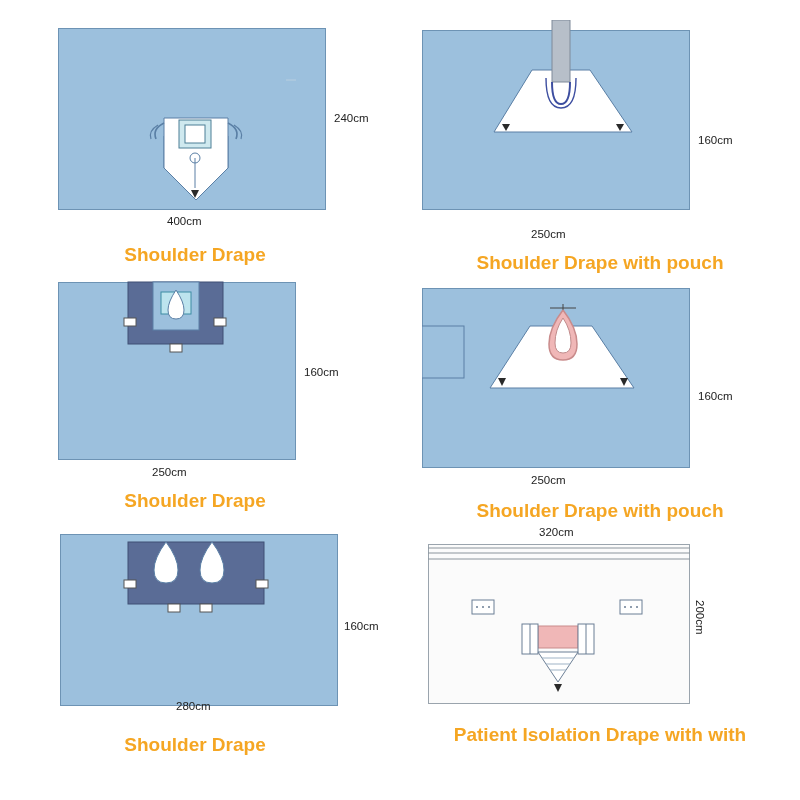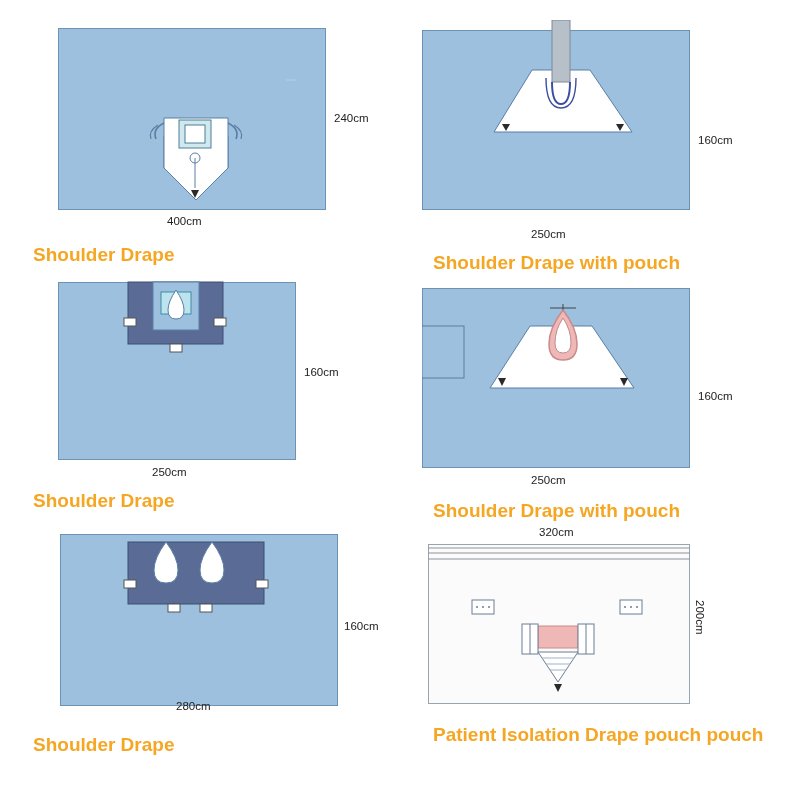--- a/index.html
+++ b/index.html
@@ -37,22 +37,21 @@
   .dim.vert {
     writing-mode: vertical-rl;
     text-orientation: mixed;
   }
   .caption {
     position: absolute;
     color: #f5a623;
     font-weight: bold;
     font-size: 19px;
     white-space: nowrap;
-    text-align: left;
-    margin-left: 33px;
+    text-align: center;
   }
   svg { display: block; }
 </style>
 </head>
 <body>
 
 <div class="stage">
 
   <div class="cell" style="left:0;top:0;width:390px;height:275px;">
     <div class="drape" style="left:58px;top:28px;width:268px;height:182px;"></div>
@@ -162,16 +161,16 @@
       <rect x="150" y="90" width="16" height="30" fill="#ffffff" stroke="#6b7e95" stroke-width="1"></rect>
       <line x1="158" y1="90" x2="158" y2="120" stroke="#6b7e95" stroke-width="1"></line>
       <polygon points="110,118 150,118 130,148" fill="#ffffff" stroke="#6b7e95" stroke-width="1"></polygon>
       <line x1="114" y1="124" x2="146" y2="124" stroke="#9fb3c6" stroke-width="1"></line>
       <line x1="118" y1="130" x2="142" y2="130" stroke="#9fb3c6" stroke-width="1"></line>
       <line x1="122" y1="136" x2="138" y2="136" stroke="#9fb3c6" stroke-width="1"></line>
       <polygon points="126,150 134,150 130,158" fill="#2a2a2a"></polygon>
     </svg>
     <div class="dim" style="left:139px;top:14px;">320cm</div>
     <div class="dim vert" style="left:294px;top:88px;">200cm</div>
-    <div class="caption" style="left:0;top:212px;width:400px;">Patient Isolation Drape pouch pouch</div>
+    <div class="caption" style="left:0;top:212px;width:400px;">Patient Isolation Drape with with</div>
   </div>
 
 </div>
 
 </body></html>

